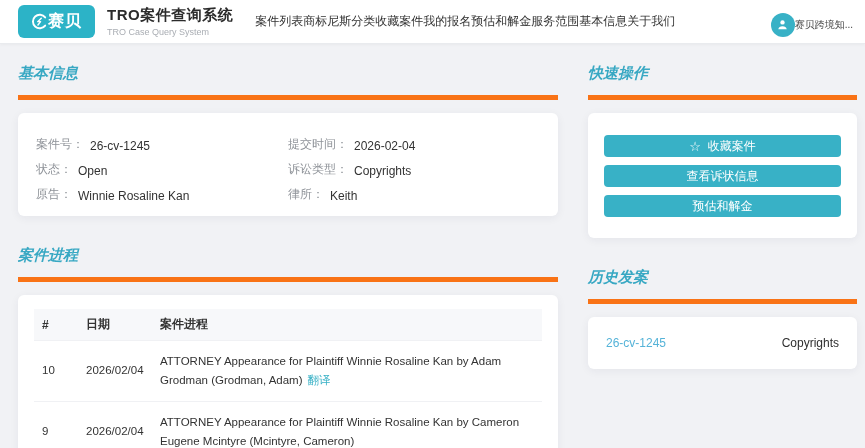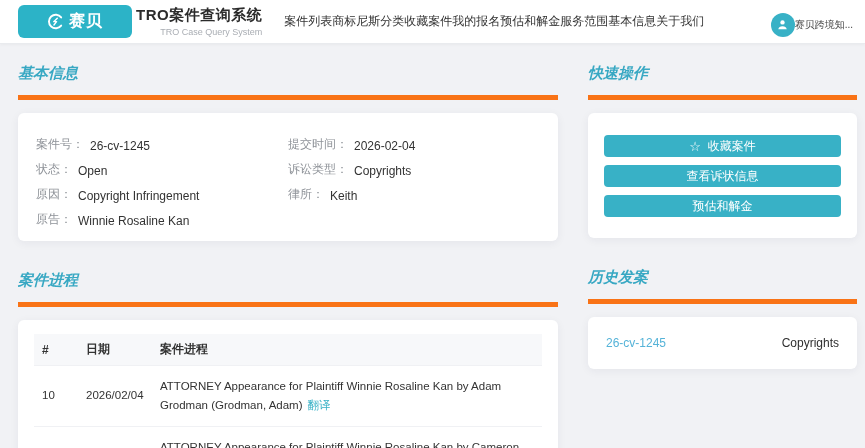--- a/index.html
+++ b/index.html
@@ -11,25 +11,25 @@
     color:#333;
   }
   
   .header {
     height:44px; background:#fff; display:flex; align-items:center;
     padding:0 12px 0 18px; border-bottom:1px solid #e9ebee;
     box-shadow:0 1px 3px rgba(0,0,0,.04); position:relative; z-index:2;
   }
   .logo {
     background:var(--logo-bg,#2cb3c7); color:#fff; border-radius:6px;
-    display:flex; align-items:center; gap:5px; padding:6px 29px;
+    display:flex; align-items:center; padding:6px 13px;
     font-size:16px; font-weight:bold; letter-spacing:1px; cursor:pointer; flex:none;
   }
   .logo svg { display:block; }
-  .title-block { margin-left:4px; flex:none;text-align:right; }
+  .title-block { margin-left:12px; flex:none; }
   .app-title { font-size:15px; font-weight:bold; color:#2b2b2b; letter-spacing:.5px; }
   .app-subtitle { font-size:9px; color:#a9adb3; margin-top:2px; }
   .nav { display:flex; margin-left:22px; flex:none; }
   .nav a {
     font-size:12px; color:#333; text-decoration:none; white-space:nowrap; cursor:pointer;
   }
   .user { margin-left:auto; display:flex; flex-direction:row; align-items:center; cursor:pointer; padding-top:6px; }
   .avatar {
     width:24px; height:24px; border-radius:50%; background:var(--accent,#38b1c6);
     display:flex; align-items:center; justify-content:center;
@@ -129,24 +129,20 @@
       <div class="section-title">基本信息</div>
       <div class="card info-card">
         <div class="info-col">
           <div class="field">
             <span class="label">案件号：</span>
             <span class="value">26-cv-1245</span>
           </div>
           <div class="field">
             <span class="label">状态：</span>
             <span class="value">Open</span>
-          </div>
-          <div class="field">
-            <span class="label">原因：</span>
-            <span class="value">Copyright Infringement</span>
           </div>
           <div class="field">
             <span class="label">原告：</span>
             <span class="value">Winnie Rosaline Kan</span>
           </div>
         </div>
         <div class="info-col">
           <div class="field">
             <span class="label">提交时间：</span>
             <span class="value">2026-02-04</span>

